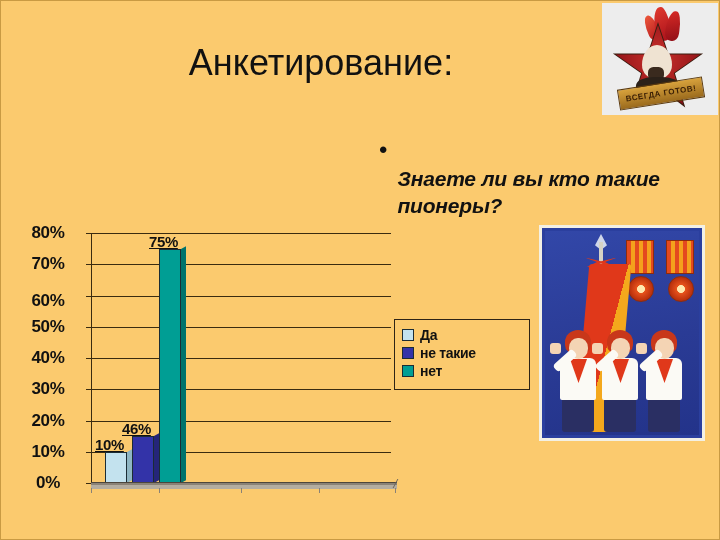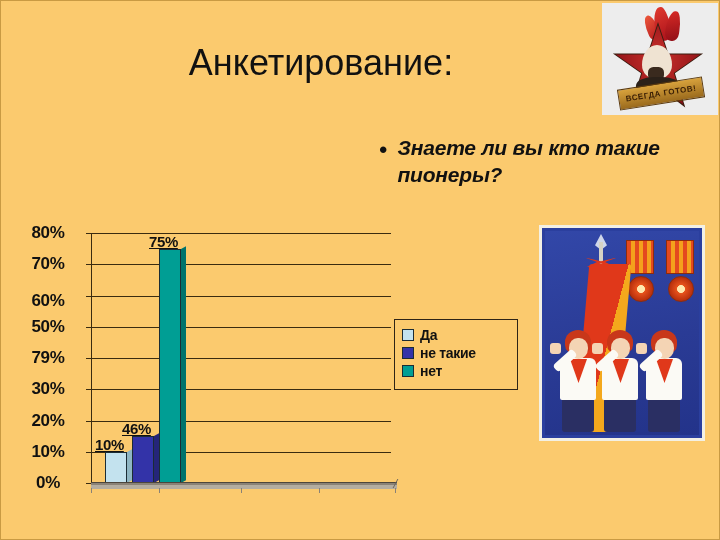--- a/index.html
+++ b/index.html
@@ -53,20 +53,21 @@
     color: #111111;
     flex: 0 0 auto;
   }
   .bullet-text {
     font-size: 21px;
     font-weight: bold;
     font-style: italic;
     color: #111111;
     line-height: 1.28;
     letter-spacing: -0.2px;
+    margin-top: 31px;
   }
 
   
   #badge {
     position: absolute;
     left: 601px;
     top: 2px;
     width: 116px;
     height: 112px;
     background: #f2f2f2;
@@ -377,21 +378,21 @@
     font-size: 15px;
     font-weight: bold;
     color: #111111;
     letter-spacing: -0.4px;
     text-decoration: underline;
   }
   #legend {
     position: absolute;
     left: 385px;
     top: 100px;
-    width: 124px;
+    width: 136px;
     background: transparent;
     border: 1px solid #2e2416;
     padding: 6px 8px 7px 7px;
     box-sizing: border-box;
   }
   .legend-row {
     display: flex;
     align-items: center;
     gap: 6px;
     margin: 2px 0 4px 0;
@@ -505,21 +506,21 @@
           <div class="gridline" style="top: 31.25px;"></div>
           <div class="ytick-mark" style="top: 31.25px;"></div>
           <div class="gridline" style="top: 0px;"></div>
           <div class="ytick-mark" style="top: 0px;"></div>
         </div>
       <div id="ylabels">
           <div class="ytick-label" style="top: 250px; left: -80px;">0%</div>
           <div class="ytick-label" style="top: 218.75px; left: -80px;">10%</div>
           <div class="ytick-label" style="top: 187.5px; left: -80px;">20%</div>
           <div class="ytick-label" style="top: 156.25px; left: -80px;">30%</div>
-          <div class="ytick-label" style="top: 125px; left: -80px;">79%</div>
+          <div class="ytick-label" style="top: 125px; left: -80px;">40%</div>
           <div class="ytick-label" style="top: 93.75px; left: -80px;">50%</div>
           <div class="ytick-label" style="top: 57px; left: -80px; margin-top: 11px;">60%</div>
           <div class="ytick-label" style="top: 31.25px; left: -80px;">70%</div>
           <div class="ytick-label" style="top: 0px; left: -80px;">80%</div>
         </div>
       <div id="bars">
           <div class="bar" style="left: 14px; height: 31.25px;">
             <div class="bar-side" style="background: rgb(143, 182, 195); transform: skewY(-28deg); transform-origin: left bottom;"></div>
             <div class="bar-front" style="background: rgb(195, 226, 238);"></div>
           </div>

